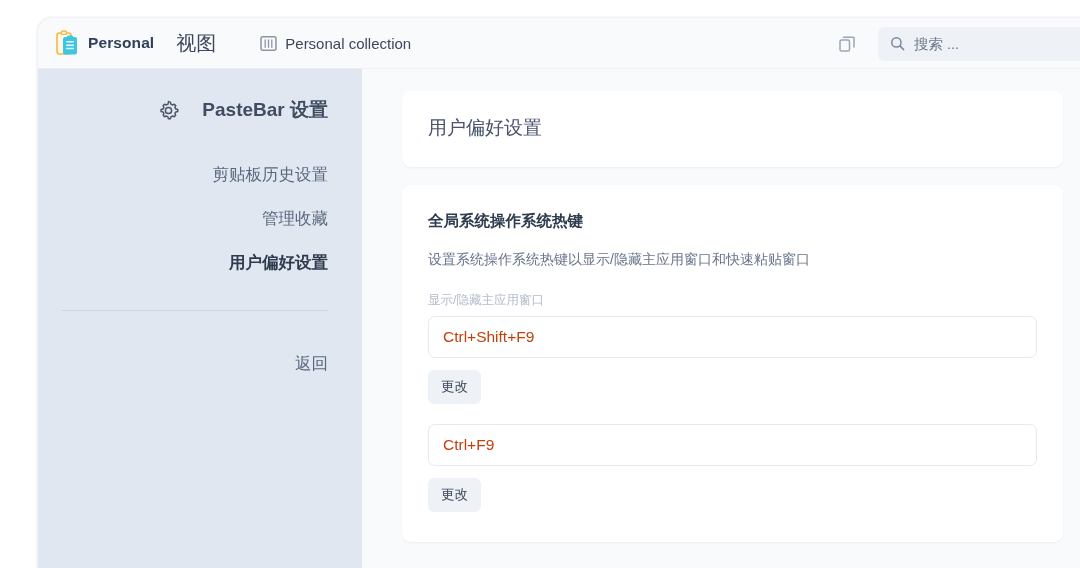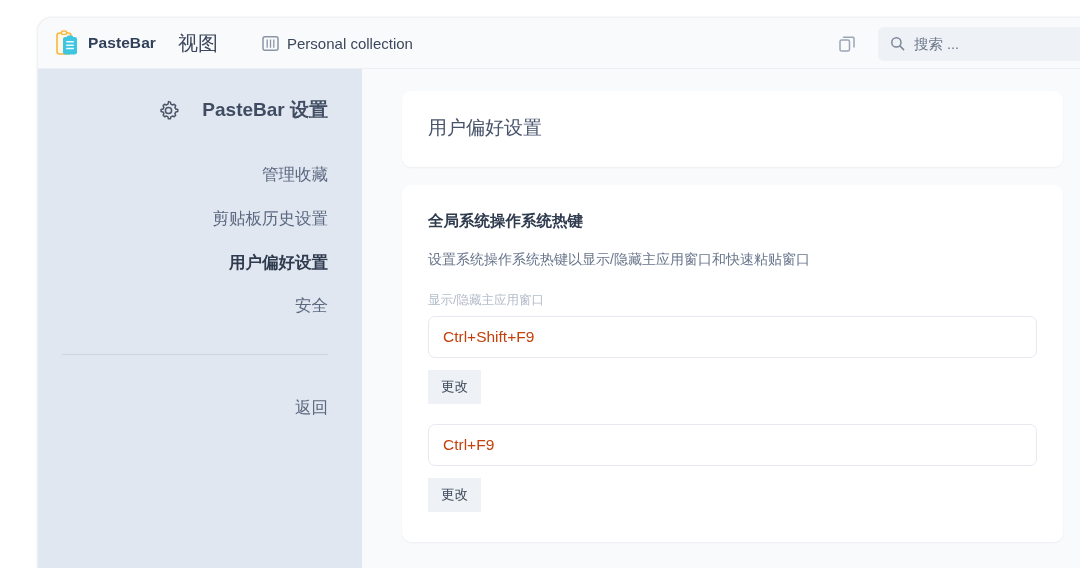--- a/index.html
+++ b/index.html
@@ -214,21 +214,21 @@
     font-size: 15.5px;
     color: #c2410c;
     padding: 0 14px;
     outline: none;
   }
 
   .change-btn {
     margin-top: 12px;
     background: #eef1f5;
     border: none;
-    border-radius: 0;
+    border-radius: 6px;
     font-family: inherit;
     font-size: 13.5px;
     color: #3d4858;
     padding: 8px 13px;
     cursor: pointer;
   }
 </style>
 </head>
 <body>
 
@@ -241,21 +241,21 @@
         <svg class="clipboard-icon" viewBox="0 0 22 26">
           <rect x="1" y="3" width="14" height="21" rx="2.5" fill="#fff8e6" stroke="#f5b841" stroke-width="1.6"></rect>
           <rect x="5.5" y="1" width="5" height="3.4" rx="1.2" fill="#fff8e6" stroke="#f5b841" stroke-width="1.4"></rect>
           <rect x="7" y="7" width="14" height="17.5" rx="2.2" fill="#3ec6e0"></rect>
           <rect x="11" y="5.4" width="6" height="3.2" rx="1.2" fill="#3ec6e0"></rect>
           <rect x="10" y="11" width="8" height="1.5" rx=".7" fill="#eafafd"></rect>
           <rect x="10" y="14.4" width="8" height="1.5" rx=".7" fill="#eafafd"></rect>
           <rect x="10" y="17.8" width="8" height="1.5" rx=".7" fill="#eafafd"></rect>
         </svg>
       </span>
-      <span class="brand-name">PasteBar</span>
+      <span class="brand-name">Personal</span>
     </div>
 
     <div class="menu-item">视图</div>
 
     <div class="collection-group">
       <span>
         <svg class="board-icon" viewBox="0 0 17 17">
           <rect x="1" y="1.8" width="15" height="13.4" rx="2" fill="none" stroke="#8b95a6" stroke-width="1.5"></rect>
           <line x1="5.2" y1="4.4" x2="5.2" y2="12.8" stroke="#8b95a6" stroke-width="1.3"></line>
           <line x1="8.5" y1="4.4" x2="8.5" y2="12.8" stroke="#8b95a6" stroke-width="1.3"></line>
@@ -293,24 +293,23 @@
       <div id="settings-heading">
         <span>
           <svg class="gear-icon" viewBox="0 0 21 21">
             <path d="M10.5 1.6 l1.9 .55 .45 1.9 1.55 .9 1.85-.7 1.4 1.4 -.7 1.85 .9 1.55 1.9 .45 0 1.98 -1.9 .45 -.9 1.55 .7 1.85 -1.4 1.4 -1.85-.7 -1.55 .9 -.45 1.9 -1.98 0 -.45-1.9 -1.55-.9 -1.85 .7 -1.4-1.4 .7-1.85 -.9-1.55 -1.9-.45 0-1.98 1.9-.45 .9-1.55 -.7-1.85 1.4-1.4 1.85 .7 1.55-.9 .45-1.9 z" fill="none" stroke="#4a5568" stroke-width="1.5" stroke-linejoin="round"></path>
             <circle cx="10.5" cy="10.5" r="3.1" fill="none" stroke="#4a5568" stroke-width="1.5"></circle>
           </svg>
         </span>
         <span class="label">PasteBar 设置</span>
       </div>
 
+      <div class="nav-item">剪贴板历史设置</div>
       <div class="nav-item">管理收藏</div>
-      <div class="nav-item">剪贴板历史设置</div>
       <div class="nav-item active">用户偏好设置</div>
-      <div class="nav-item">安全</div>
 
       <div id="sidebar-divider"></div>
 
       <div id="back-link">返回</div>
     </div>
 
     <div id="main">
 
       <div id="page-header-card">
         <div id="page-title">用户偏好设置</div>

